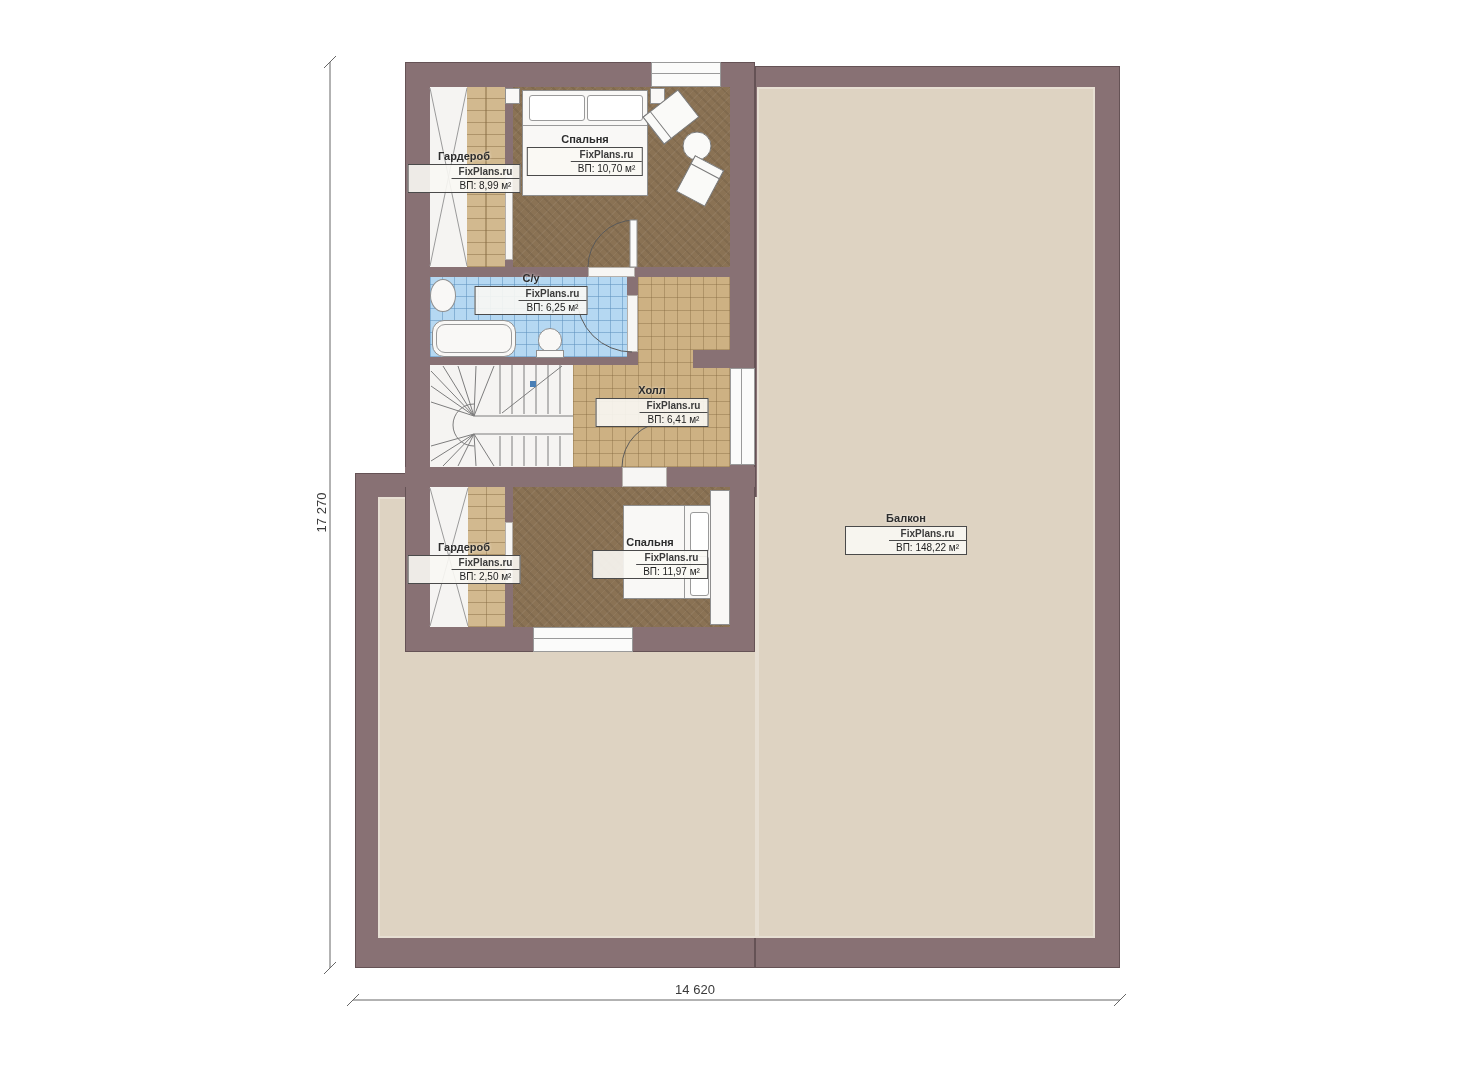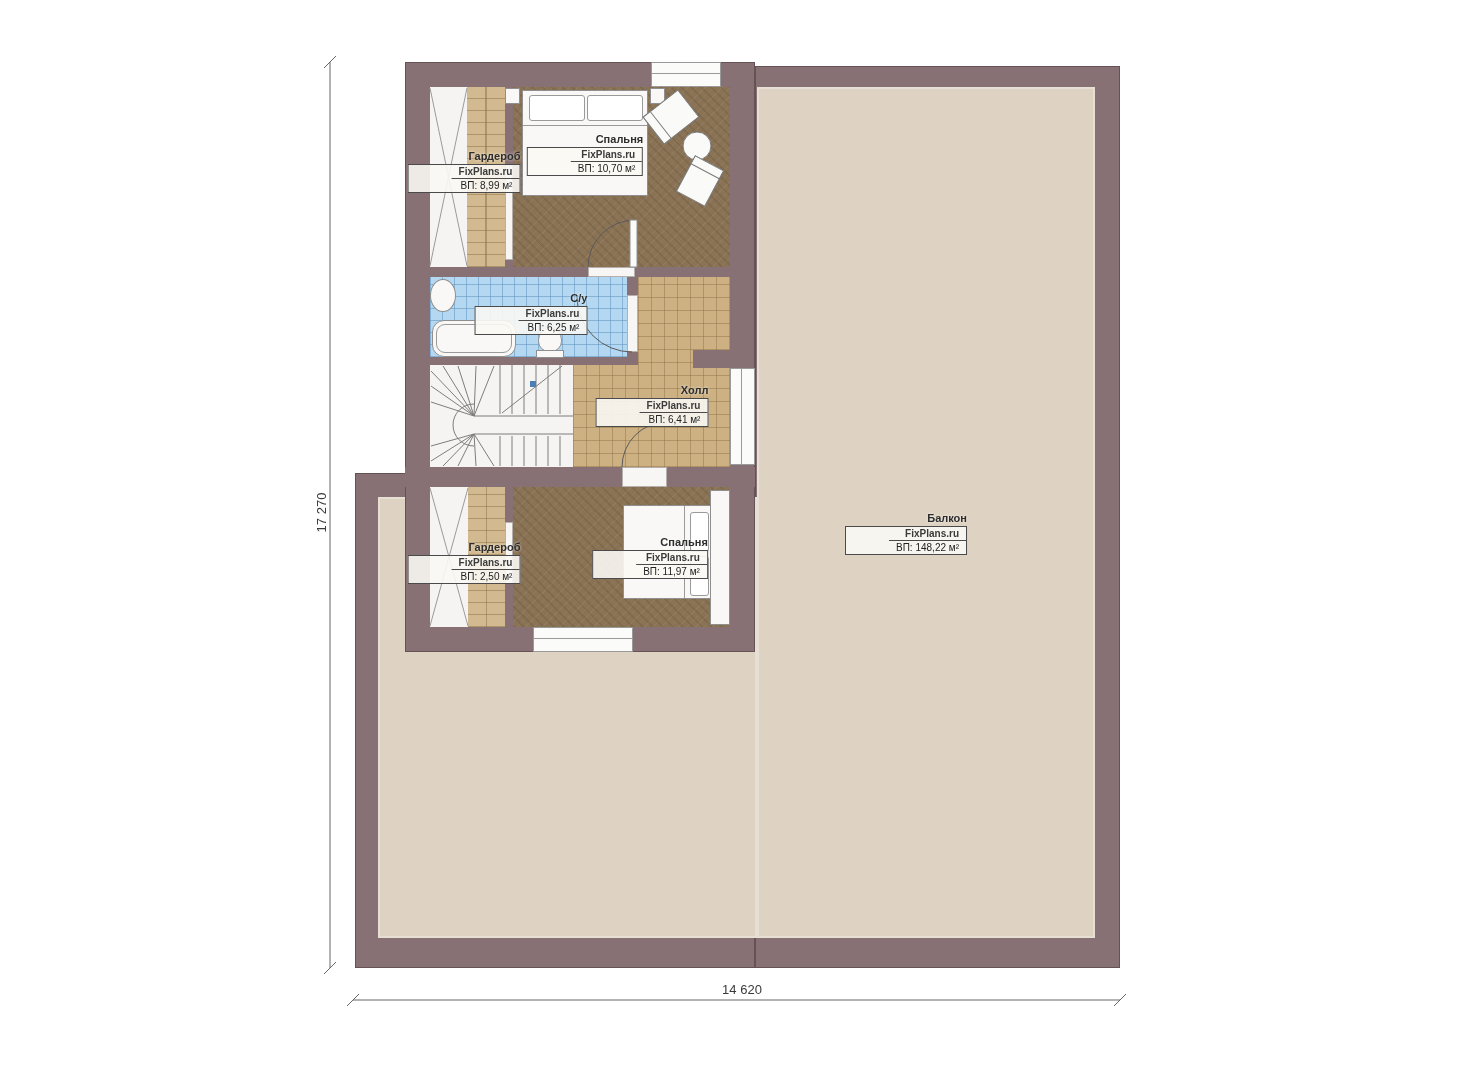--- a/index.html
+++ b/index.html
@@ -42,21 +42,21 @@
   .window.h::after{content:'';position:absolute;left:0;right:0;top:45%;border-top:1px solid #9a9a9a;}
   .window.v::after{content:'';position:absolute;top:0;bottom:0;left:45%;border-left:1px solid #9a9a9a;}
   .opening{position:absolute;background:#f7f6f4;border:1px solid #b5b0ab;box-sizing:border-box;z-index:7;}
   .white{position:absolute;background:#f9f8f6;border:1px solid #8f8f8f;box-sizing:border-box;z-index:9;}
   .pillow{position:absolute;background:#ffffff;border:1px solid #9a9a9a;border-radius:3px;}
   .bed-line-h{position:absolute;left:0;right:0;border-top:1px solid #9a9a9a;}
   .bed-line-v{position:absolute;top:0;bottom:0;border-left:1px solid #9a9a9a;}
   .tub-inner{position:absolute;left:3px;top:3px;right:3px;bottom:3px;border:1px solid #9a9a9a;border-radius:9px;}
   .overlay{position:absolute;left:0;top:0;z-index:25;pointer-events:none;}
   .room-label{
-    position:absolute;transform:translateX(-50%);text-align:right;z-index:30;
+    position:absolute;transform:translateX(-50%);text-align:center;z-index:30;
     color:#2d2d2d;white-space:nowrap;
   }
   .room-title{font-size:11px;font-weight:bold;margin-bottom:2px;
     text-shadow:0 0 3px rgba(255,255,255,.75);}
   .label-box{display:inline-block;border:1px solid #4a4a4a;background:rgba(250,248,244,.90);padding-left:43px;}
   .label-box .wm{font-size:10px;font-weight:bold;color:#3b3b3b;padding:1px 7px;border-bottom:1px solid #4a4a4a;}
   .label-box .area{font-size:10px;color:#222;padding:1px 7px;}
   .dim-label{position:absolute;font-size:13px;color:#3a3a3a;z-index:30;}
 </style>
 </head>
@@ -204,21 +204,21 @@
   </div>
 
   <div class="room-label" style="left:585px;top:133px;">
     <div class="room-title">Спальня</div>
     <div class="label-box">
       <div class="wm">FixPlans.ru</div>
       <div class="area">ВП: 10,70 м²</div>
     </div>
   </div>
 
-  <div class="room-label" style="left:531px;top:292px;">
+  <div class="room-label" style="left:531px;top:272px;">
     <div class="room-title">С/у</div>
     <div class="label-box">
       <div class="wm">FixPlans.ru</div>
       <div class="area">ВП: 6,25 м²</div>
     </div>
   </div>
 
   <div class="room-label" style="left:652px;top:384px;">
     <div class="room-title">Холл</div>
     <div class="label-box">
@@ -245,15 +245,15 @@
 
   <div class="room-label" style="left:906px;top:512px;">
     <div class="room-title">Балкон</div>
     <div class="label-box">
       <div class="wm">FixPlans.ru</div>
       <div class="area">ВП: 148,22 м²</div>
     </div>
   </div>
 
   <div class="dim-label" style="left:302px;top:505px;transform:rotate(-90deg);transform-origin:center;">17 270</div>
-  <div class="dim-label" style="left:742px;top:982px;transform:translateX(-50%);">14 620</div>
+  <div class="dim-label" style="left:695px;top:982px;transform:translateX(-50%);">14 620</div>
 
 </div>
 
 </body></html>

